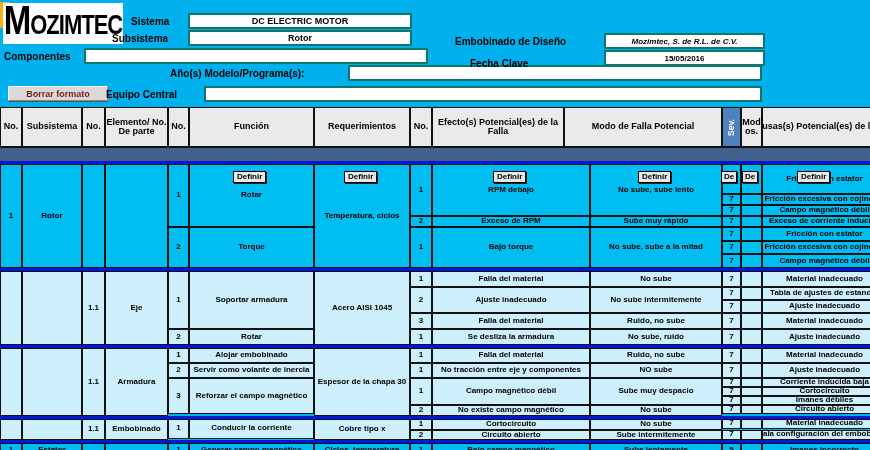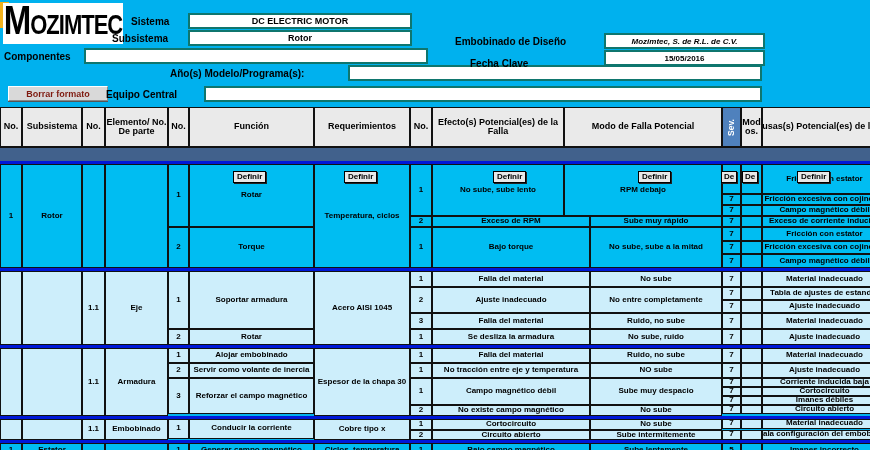--- a/index.html
+++ b/index.html
@@ -155,22 +155,22 @@
       </div>
       <div class="fg" style="height:41px;">
         <div class="c w-fno">2</div>
         <div class="c w-fname">Torque</div>
       </div>
     </div>
     <div class="c w-req">Temperatura, ciclos</div>
     <div class="colstack">
       <div class="mg">
         <div class="c w-mno">1</div>
+        <div class="c w-modo">RPM debajo</div>
         <div class="c w-efecto">No sube, sube lento</div>
-        <div class="c w-modo">RPM debajo</div>
         <div class="colstack">
           <div class="crow" style="height:30px;">
             <div class="c w-sev">7</div>
             <div class="c w-clas"></div>
             <div class="c w-causa">Fricción con estator</div>
           </div>
           <div class="crow" style="height:11px;">
             <div class="c w-sev">7</div>
             <div class="c w-clas"></div>
             <div class="c w-causa">Fricción excesiva con cojinetes</div>
@@ -245,21 +245,21 @@
           <div class="crow" style="height:16px;">
             <div class="c w-sev">7</div>
             <div class="c w-clas"></div>
             <div class="c w-causa">Material inadecuado</div>
           </div>
         </div>
       </div>
       <div class="mg">
         <div class="c w-mno">2</div>
         <div class="c w-modo">Ajuste inadecuado</div>
-        <div class="c w-efecto">No entre completamente</div>
+        <div class="c w-efecto">No sube intermitemente</div>
         <div class="colstack">
           <div class="crow" style="height:13px;">
             <div class="c w-sev">7</div>
             <div class="c w-clas"></div>
             <div class="c w-causa">Tabla de ajustes de estandar</div>
           </div>
           <div class="crow" style="height:13px;">
             <div class="c w-sev">7</div>
             <div class="c w-clas"></div>
             <div class="c w-causa">Ajuste inadecuado</div>
@@ -322,21 +322,21 @@
         <div class="colstack">
           <div class="crow" style="height:15px;">
             <div class="c w-sev">7</div>
             <div class="c w-clas"></div>
             <div class="c w-causa">Material inadecuado</div>
           </div>
         </div>
       </div>
       <div class="mg">
         <div class="c w-mno">1</div>
-        <div class="c w-modo">No tracción entre eje y temperatura</div>
+        <div class="c w-modo">No tracción entre eje y componentes</div>
         <div class="c w-efecto">NO sube</div>
         <div class="colstack">
           <div class="crow" style="height:15px;">
             <div class="c w-sev">7</div>
             <div class="c w-clas"></div>
             <div class="c w-causa">Ajuste inadecuado</div>
           </div>
         </div>
       </div>
       <div class="mg">

